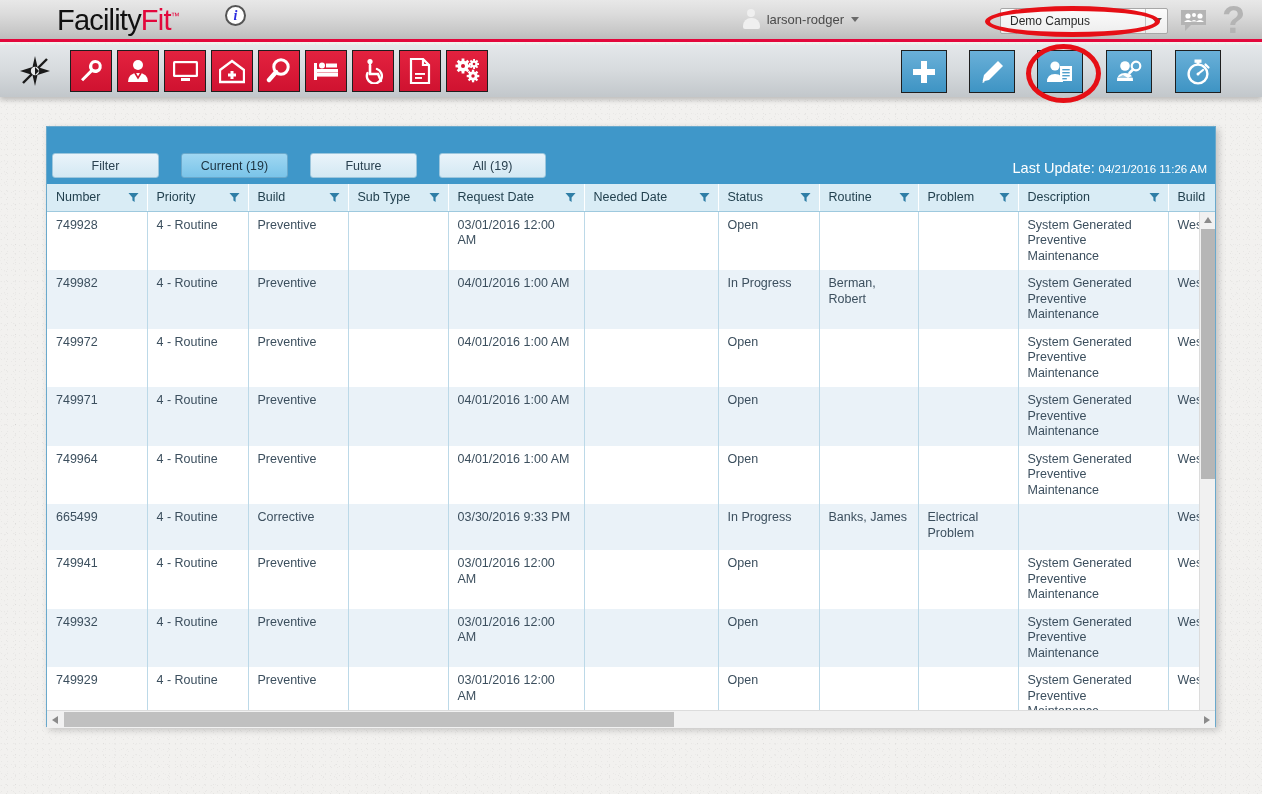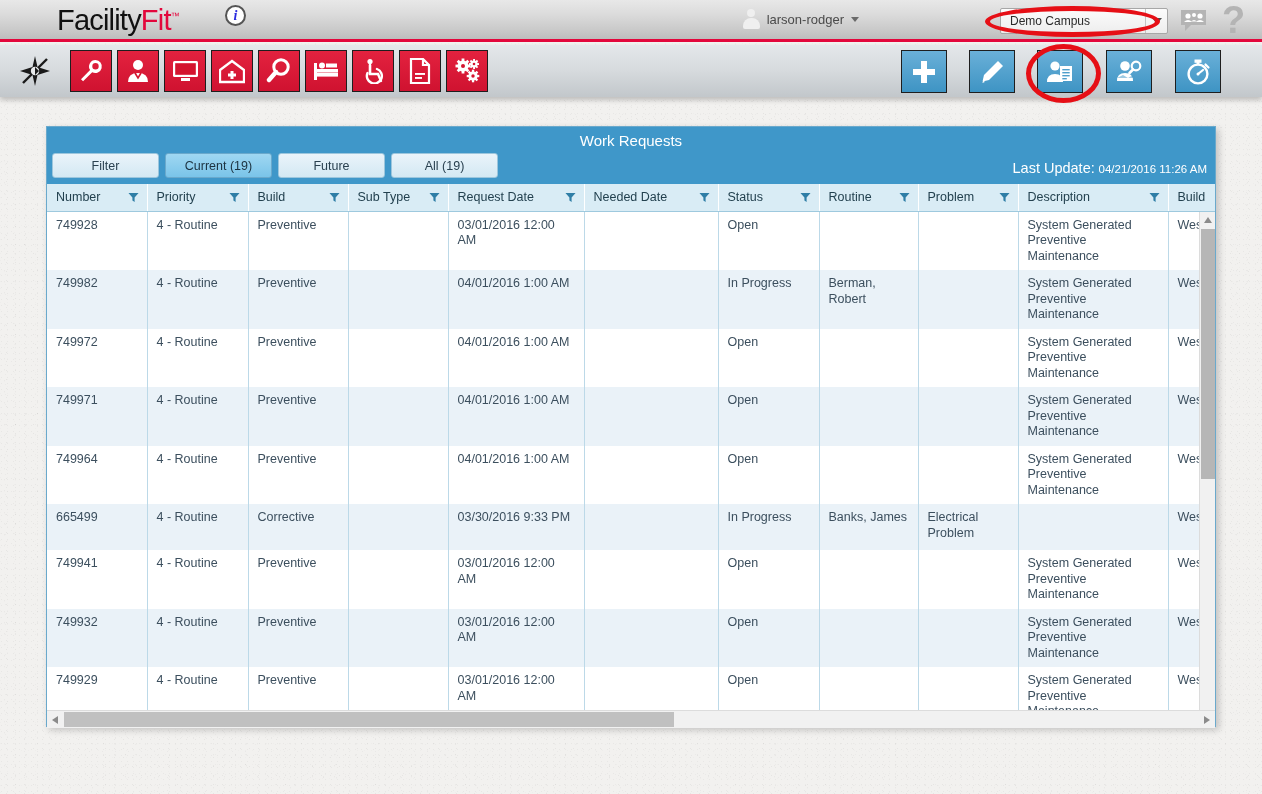--- a/index.html
+++ b/index.html
@@ -216,21 +216,21 @@
     position: absolute;
     left: 0; right: 0; top: 5px;
     text-align: center;
     font-size: 15px;
     color: #ffffff;
   }
   #tab-row {
     position: absolute;
     left: 5px; top: 26px;
     display: flex;
-    gap: 6px;
+    gap: 22px;
   }
   .tab-btn {
     width: 107px; height: 25px;
     border: 1px solid #9cc6dd;
     border-radius: 3px;
     background: linear-gradient(to bottom, #eaf4fa 0%, #d3e8f3 100%);
     color: #2a4150;
     font-size: 12.5px;
     display: flex;
     align-items: center;
@@ -580,21 +580,20 @@
     </span>
   </div>
 </div>
 
 <div class="annot-circle" id="annot-campus"></div>
 <div class="annot-circle" id="annot-toolbtn"></div>
 
 <div id="panel">
 
   <div id="panel-header">
-    <div id="panel-title">Work Requests</div>
 
     <div id="tab-row">
       <div class="tab-btn">Filter</div>
       <div class="tab-btn active">Current (19)</div>
       <div class="tab-btn">Future</div>
       <div class="tab-btn">All (19)</div>
     </div>
 
     <div id="last-update">
       <span class="lu-label">Last Update:</span>

